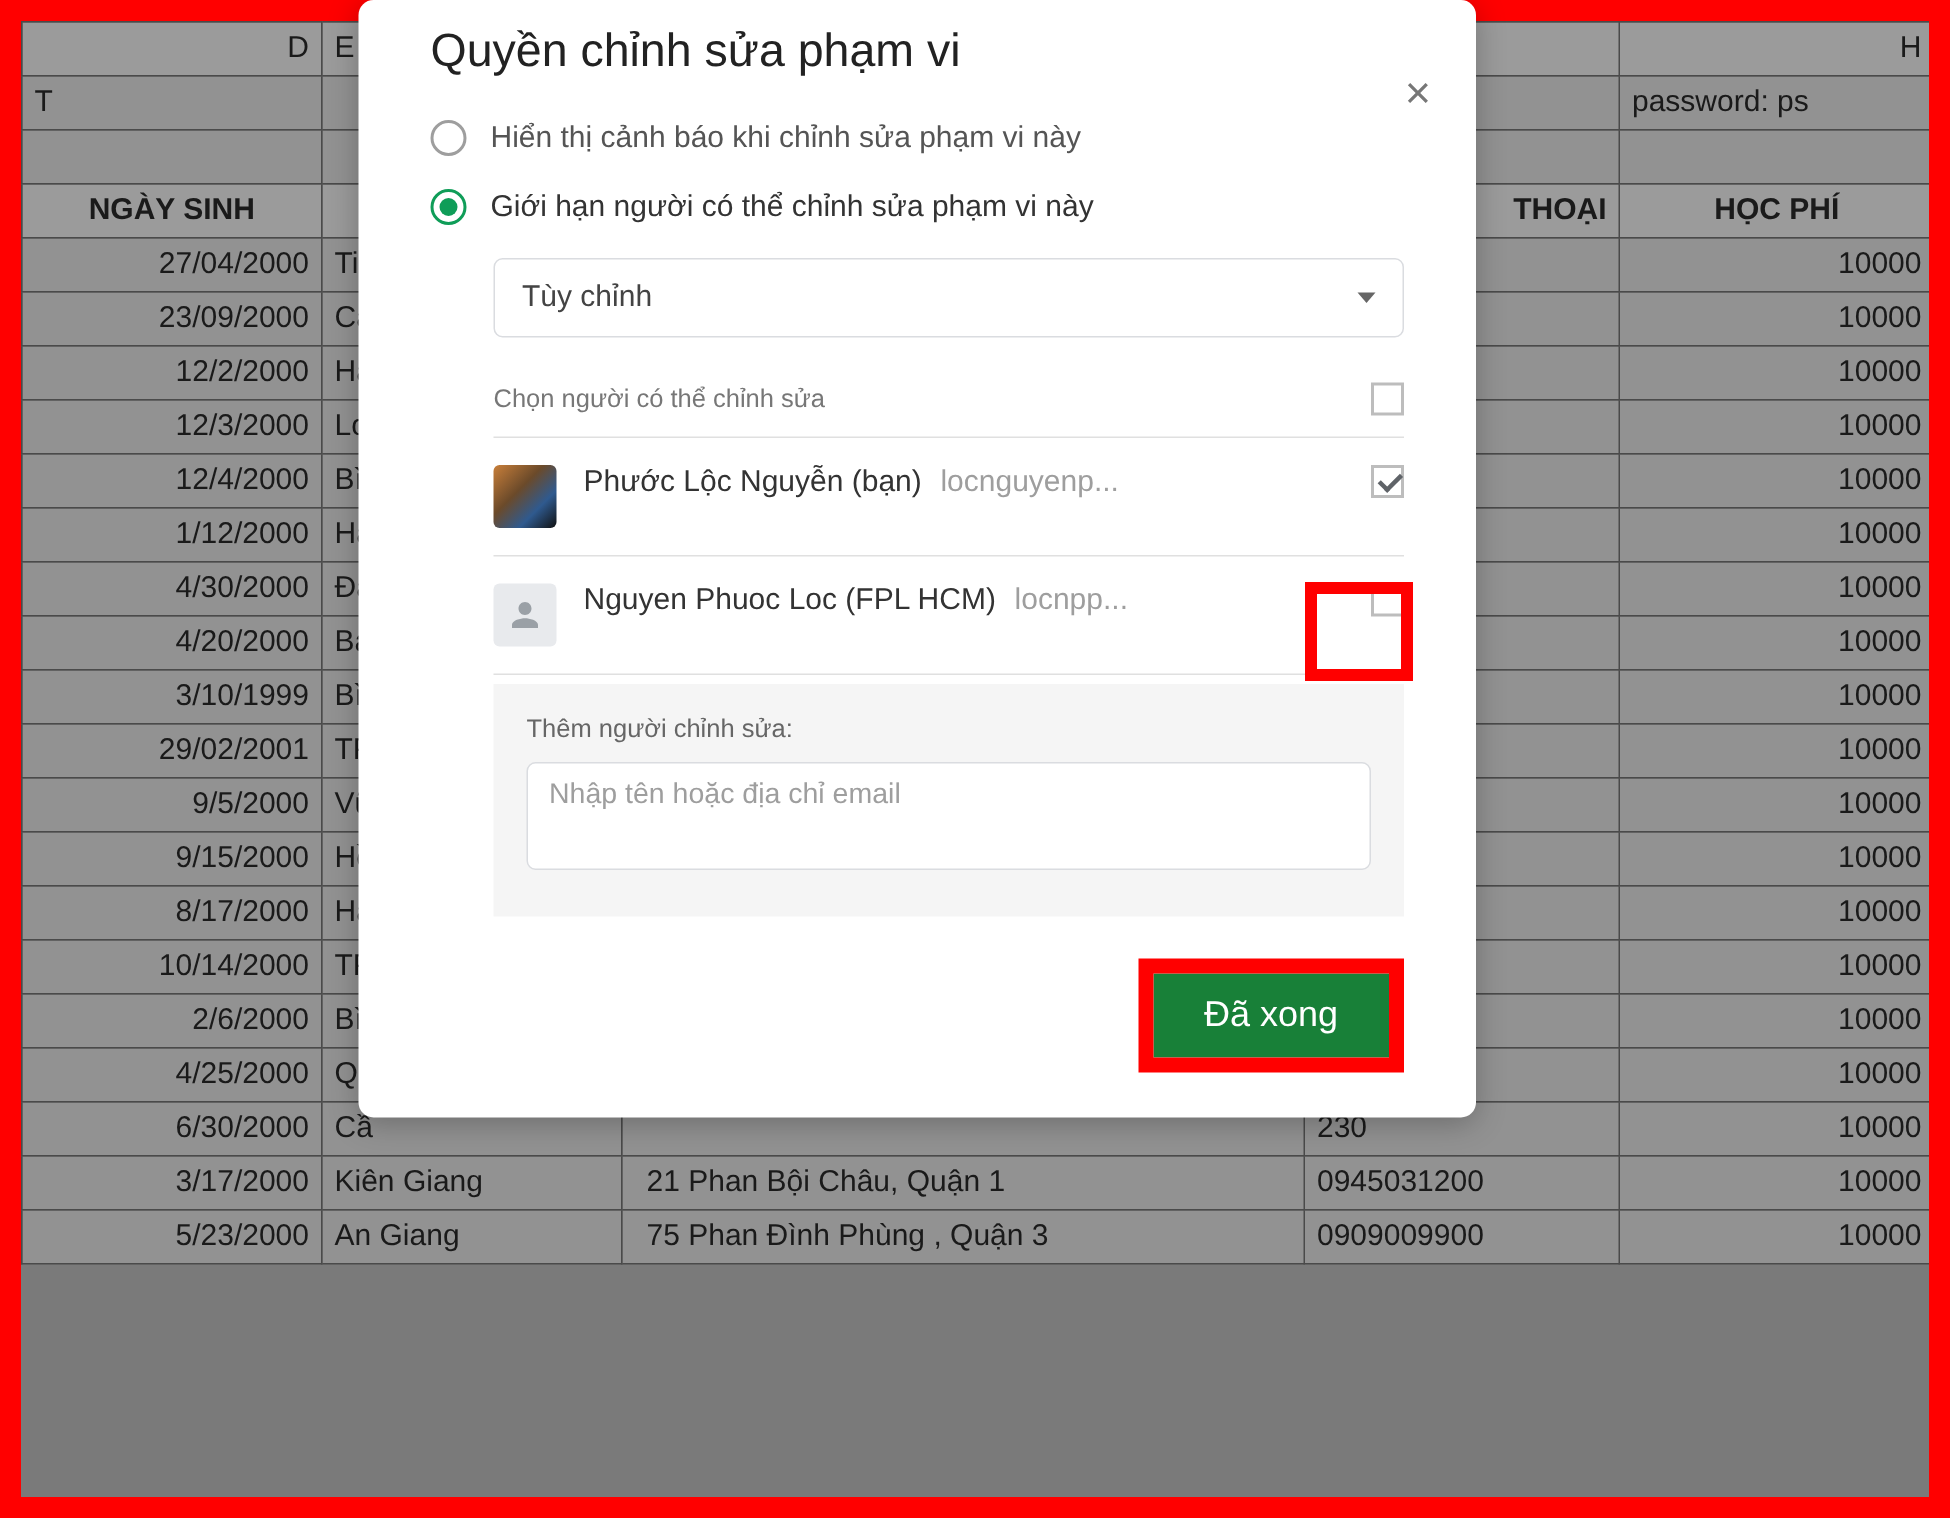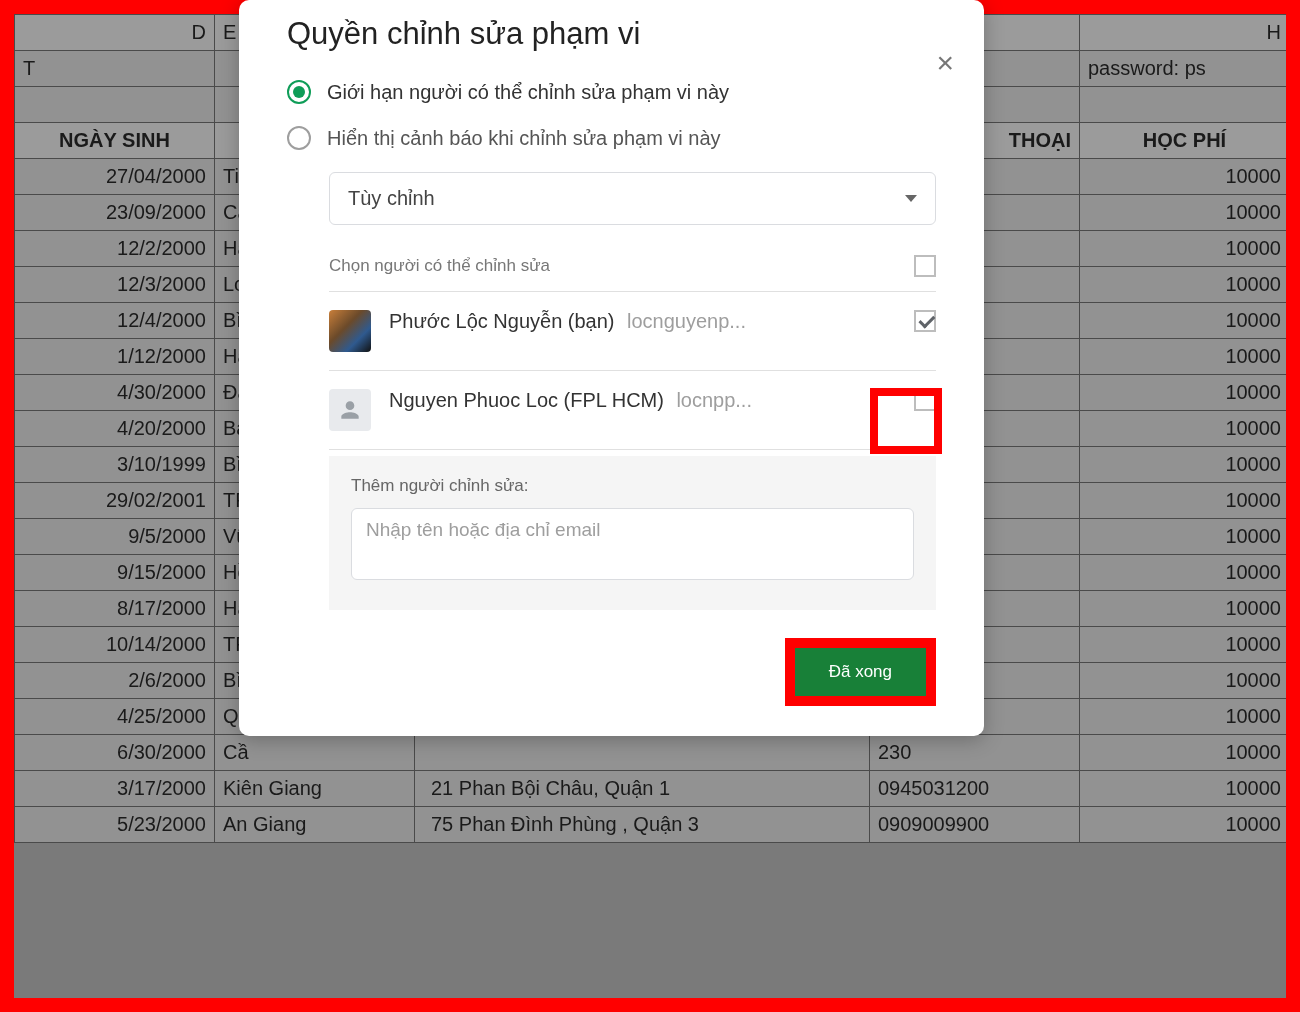--- a/index.html
+++ b/index.html
@@ -53,21 +53,21 @@
 .red-box-chk { position: absolute; border: 8px solid #ff0000; z-index: 20; pointer-events: none; }
 .red-box-1 { left: 870px; top: 388px; width: 72px; height: 66px; }
 
 .add-section { margin-left: 42px; margin-top: 6px; background: #f5f5f5; padding: 20px 22px 26px 22px; }
 .add-label { font-size: 17px; color: #666; margin-bottom: 12px; }
 .add-input { width: 100%; height: 72px; border: 1px solid #dadce0; border-radius: 6px; background: #fff; padding: 10px 14px; font-size: 19px; color: #ec4899; resize: none; }
 .add-input::placeholder { color: #9e9e9e; }
 
 .footer { display: flex; justify-content: flex-end; margin-top: 28px; }
 .done-btn-wrap { position: relative; padding: 10px; }
-.done-btn { background: #188038; color: #fff; border: none; font-size: 17px; font-weight: 500; padding: 14px 34px; cursor: pointer; }
+.done-btn { background: #188038; color: #fff; border: none; font-size: 24px; font-weight: 500; padding: 14px 34px; cursor: pointer; }
 .red-box-done { position: absolute; top: 0; left: 0; right: 0; bottom: 0; border: 10px solid #ff0000; pointer-events: none; }
 </style>
 </head>
 <body>
 
 <div class="sheet-bg">
   <table>
     <tbody>
         <tr>
       <th class="col-d">D</th>
@@ -234,29 +234,29 @@
         </tr>
       </tbody>
   </table>
 </div>
 
 <div class="dialog">
   <div class="dialog-title">Quyền chỉnh sửa phạm vi</div>
   <div class="close-x">×</div>
 
   <div class="radio-group">
+    <div class="radio-row">
+      <div class="radio-outer"></div>
+      <div class="radio-label">Hiển thị cảnh báo khi chỉnh sửa phạm vi này</div>
+    </div>
     <div class="radio-row selected">
       <div class="radio-outer">
           <div class="radio-inner"></div>
         </div>
       <div class="radio-label">Giới hạn người có thể chỉnh sửa phạm vi này</div>
-    </div>
-    <div class="radio-row">
-      <div class="radio-outer"></div>
-      <div class="radio-label">Hiển thị cảnh báo khi chỉnh sửa phạm vi này</div>
     </div>
   </div>
 
   <div class="dropdown">
     <span class="dropdown-text">Tùy chỉnh</span>
     <span class="dropdown-caret"></span>
   </div>
 
   <div class="people-section">
     <div class="select-all-row">

